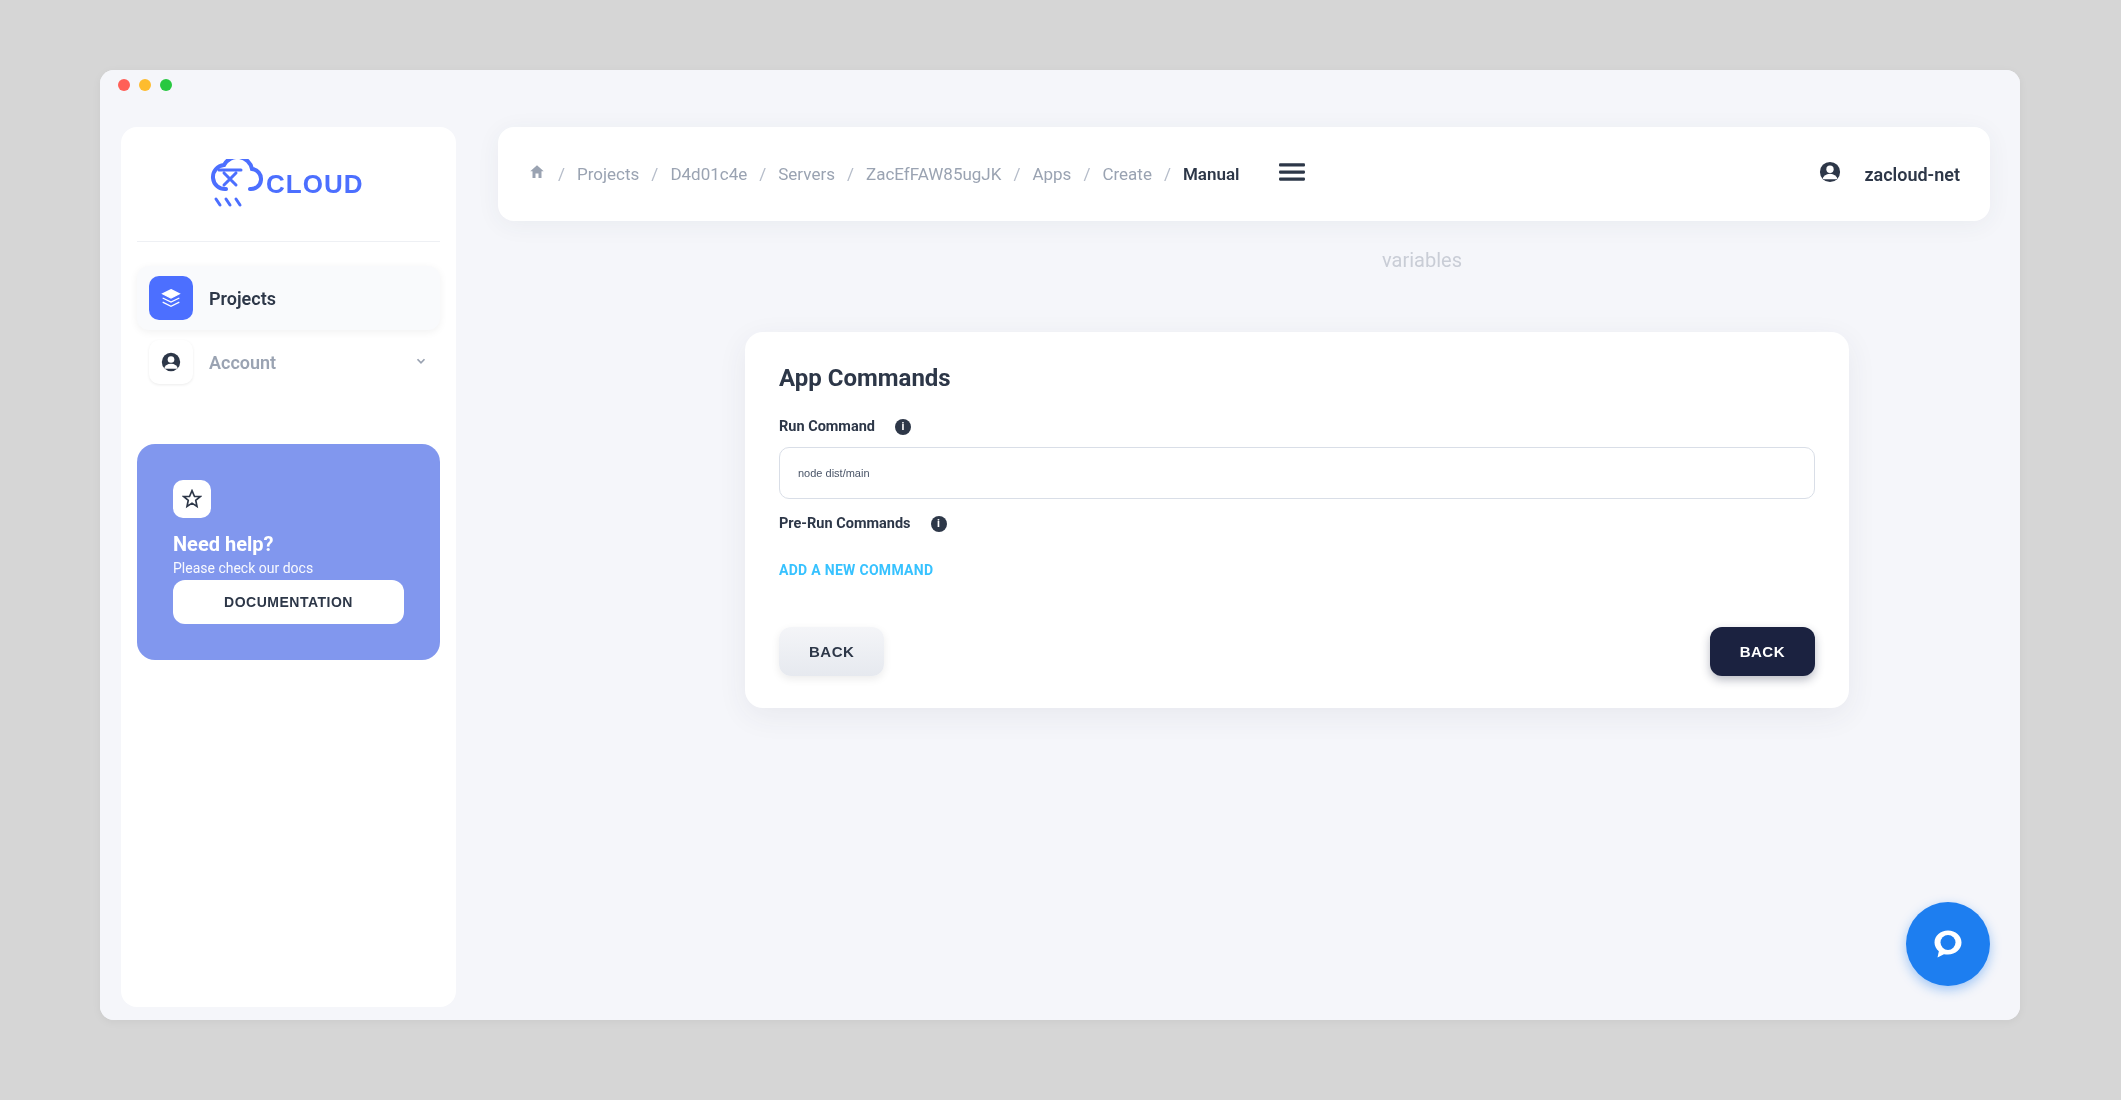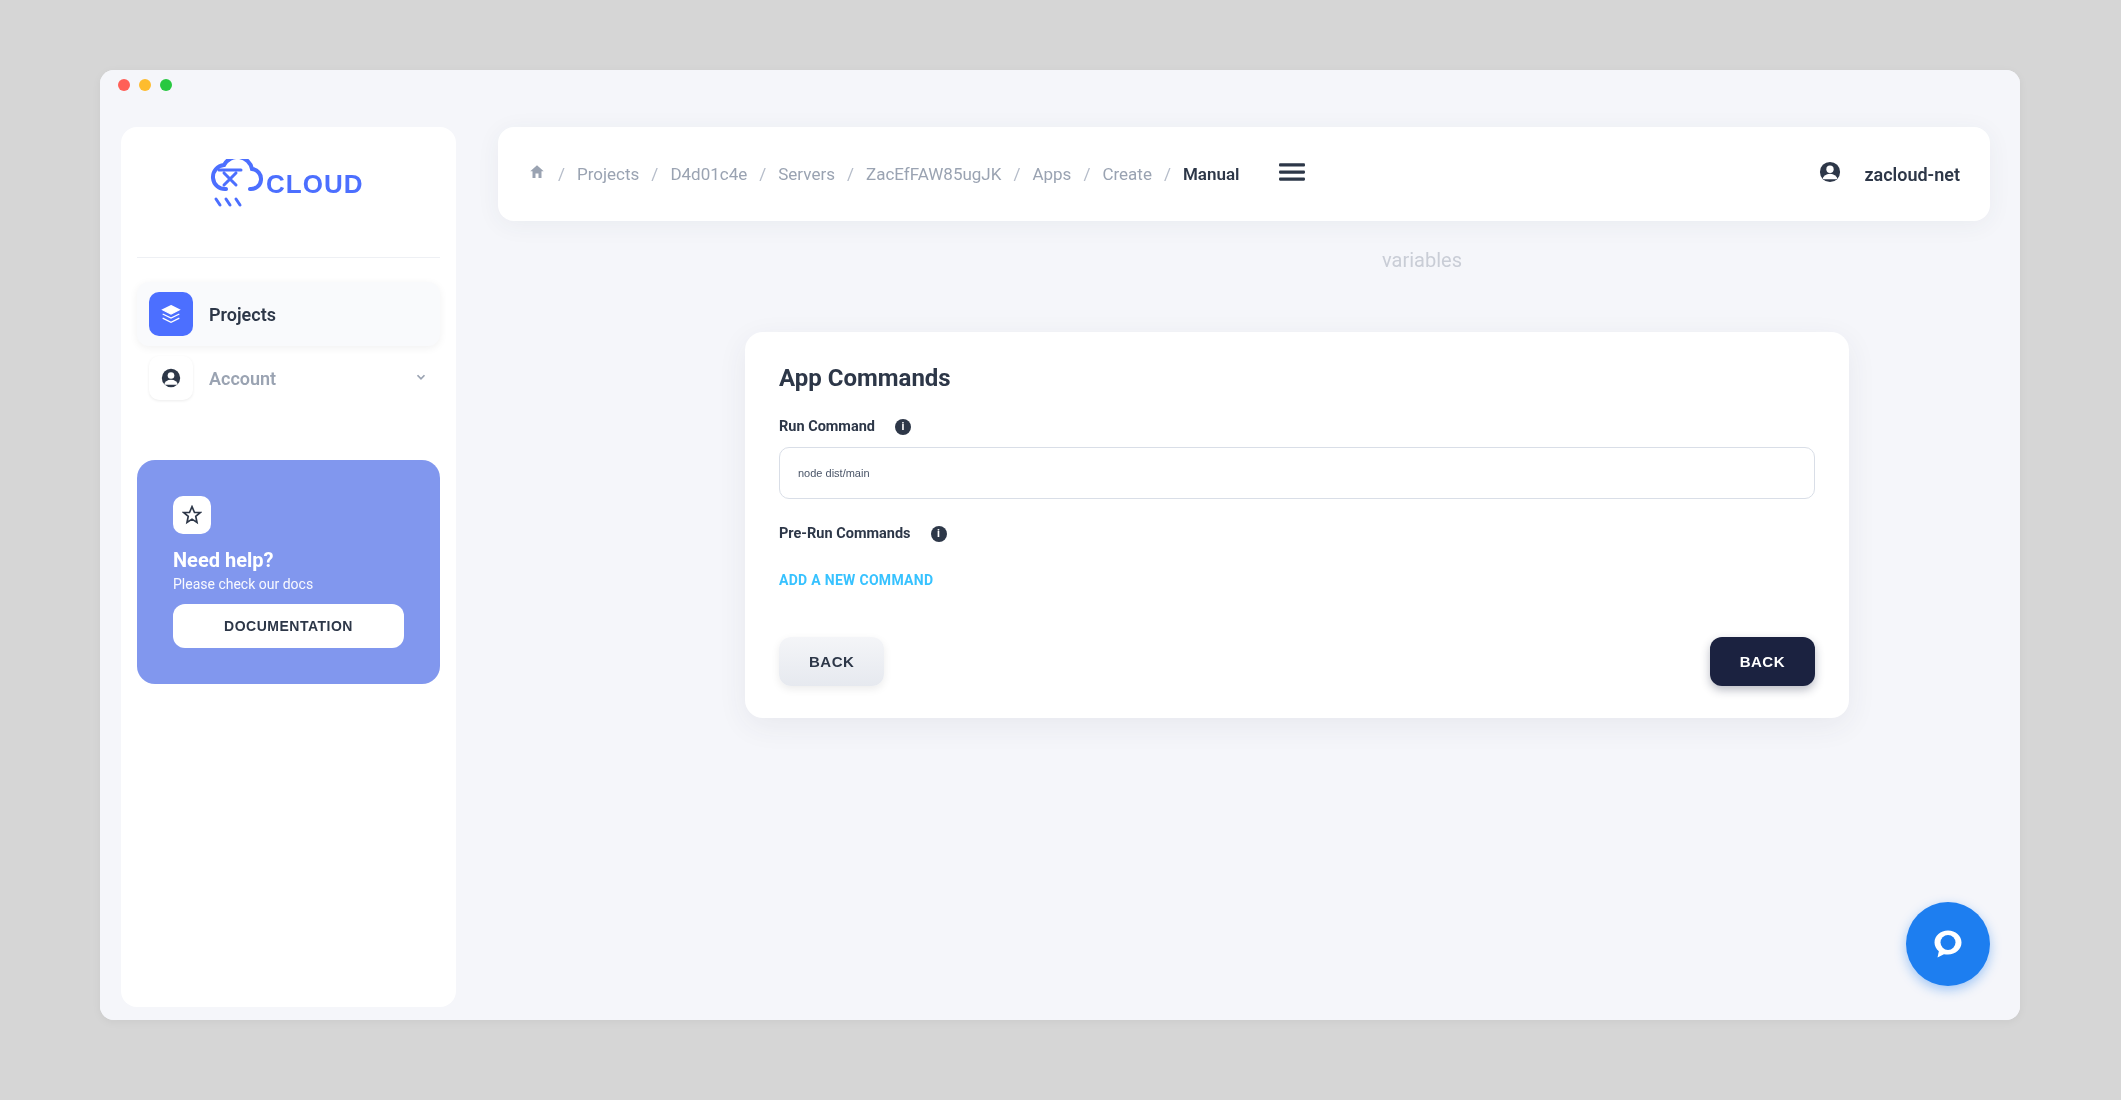--- a/index.html
+++ b/index.html
@@ -8,54 +8,54 @@
 .browser-frame { position: absolute; left: 100px; top: 70px; width: 1920px; height: 950px; background: #f5f6fa; border-radius: 14px; overflow: hidden; box-shadow: 0 2px 10px rgba(0,0,0,0.05); }
 .title-bar { height: 30px; display: flex; align-items: center; padding-left: 18px; background: #f5f6fa; gap: 9px; }
 .dot { width: 12px; height: 12px; border-radius: 50%; }
 .dot.red { background: #ff5f57; }
 .dot.yellow { background: #febc2e; }
 .dot.green { background: #28c840; }
 
 .app-content { position: relative; height: 920px; background: #f5f6fa; }
 
 .sidebar { position: absolute; left: 21px; top: 27px; width: 335px; height: 880px; background: #fff; border-radius: 16px; padding: 32px 16px 20px 16px; }
-.logo-wrap { display: flex; justify-content: center; padding-bottom: 44px; border-bottom: 1px solid #eef0f4; }
+.logo-wrap { display: flex; justify-content: center; padding-bottom: 28px; border-bottom: 1px solid #eef0f4; }
 .logo { width: 170px; height: 54px; }
 .nav { margin-top: 24px; }
 .nav-item { display: flex; align-items: center; padding: 10px 12px; border-radius: 12px; cursor: pointer; }
 .nav-item.active { background: #f9fafc; box-shadow: 0 2px 8px rgba(0,0,0,0.06); }
 .nav-icon { width: 44px; height: 44px; border-radius: 10px; display: flex; align-items: center; justify-content: center; margin-right: 16px; }
 .nav-icon.blue { background: #4c6fff; }
 .nav-icon.white { background: #fff; box-shadow: 0 1px 3px rgba(0,0,0,0.08); }
 .nav-label { font-size: 18px; font-weight: 600; }
 .nav-label.dark { color: #2d3748; }
 .nav-label.muted { color: #9aa3b2; }
 .chevron-wrap { margin-left: auto; color: #9aa3b2; }
 
 .help-card { margin-top: 50px; background: #8197ee; border-radius: 18px; padding: 36px; position: relative; overflow: hidden; }
 .help-star { width: 38px; height: 38px; background: #fff; border-radius: 10px; display: flex; align-items: center; justify-content: center; margin-bottom: 14px; }
 .help-title { color: #fff; font-size: 20px; font-weight: 700; }
 .help-sub { color: #fff; font-size: 14px; margin-top: 4px; opacity: 0.95; }
-.doc-btn { display: block; width: 100%; background: #fff; color: #2d3748; border: none; border-radius: 12px; padding: 14px; font-size: 14px; font-weight: 700; letter-spacing: 0.5px; margin-top: 12px; cursor: pointer; text-align: center; }
+.doc-btn { display: block; width: 100%; background: #fff; color: #2d3748; border: none; border-radius: 12px; padding: 14px; font-size: 14px; font-weight: 700; letter-spacing: 0.5px; margin-top: 4px; cursor: pointer; text-align: center; }
 
 .top-bar { position: absolute; left: 398px; top: 27px; right: 30px; height: 94px; background: #fff; border-radius: 16px; box-shadow: 0 4px 24px rgba(50,60,90,0.06); display: flex; align-items: center; padding: 0 30px; }
 .breadcrumbs { display: flex; align-items: center; gap: 12px; color: #9aa3b2; font-size: 17px; flex-wrap: wrap; }
 .crumb { color: #9aa3b2; cursor: pointer; }
 .crumb.current { color: #2d3748; font-weight: 600; cursor: default; }
 .sep { color: #b5bcc9; }
 .burger { margin-left: 40px; cursor: pointer; }
 .user-block { margin-left: auto; display: flex; align-items: center; gap: 23px; color: #2d3748; font-size: 18px; font-weight: 600; cursor: pointer; }
 
 .bg-hint { position: absolute; left: 1282px; top: 148px; color: #c9cdd6; font-size: 20px; font-weight: 400; }
 
 .card { position: absolute; left: 645px; top: 232px; width: 1104px; background: #fff; border-radius: 18px; box-shadow: 0 8px 30px rgba(50,60,90,0.07); padding: 32px 34px; }
 .card-title { font-size: 24px; font-weight: 700; color: #2d3748; margin-bottom: 26px; }
 .field-label { font-size: 14.5px; font-weight: 700; color: #2d3748; display: flex; align-items: center; gap: 20px; margin-bottom: 12px; }
 .text-input { width: 100%; height: 52px; border: 1px solid #d9dee7; border-radius: 10px; padding: 0 18px; font-size: 11px; color: #4a5568; outline: none; }
-.prerun-block { margin-top: 26px; }
+.prerun-block { margin-top: 16px; }
 .add-cmd { color: #37c2ff; font-size: 14px; font-weight: 700; letter-spacing: 0.3px; margin-top: 18px; cursor: pointer; display: inline-block; }
 .btn-row { display: flex; justify-content: space-between; margin-top: 48px; }
 .btn { border: none; border-radius: 12px; padding: 16px 30px; font-size: 15px; font-weight: 700; letter-spacing: 0.5px; cursor: pointer; }
 .btn.back { background: linear-gradient(180deg,#f4f5f8,#e6e9ef); color: #2d3748; box-shadow: 0 3px 8px rgba(0,0,0,0.08); }
 .btn.next { background: #1b2240; color: #fff; box-shadow: 0 4px 10px rgba(27,34,64,0.3); }
 
 .chat-bubble { position: absolute; right: 30px; bottom: 34px; width: 84px; height: 84px; border-radius: 50%; background: #1d7ef0; display: flex; align-items: center; justify-content: center; cursor: pointer; box-shadow: 0 4px 12px rgba(29,126,240,0.4); }
 .info-icon { width: 16px; height: 16px; border-radius: 50%; background: #2d3748; color: #fff; font-size: 11px; display: inline-flex; align-items: center; justify-content: center; font-weight: bold; }
 </style>
 </head>

